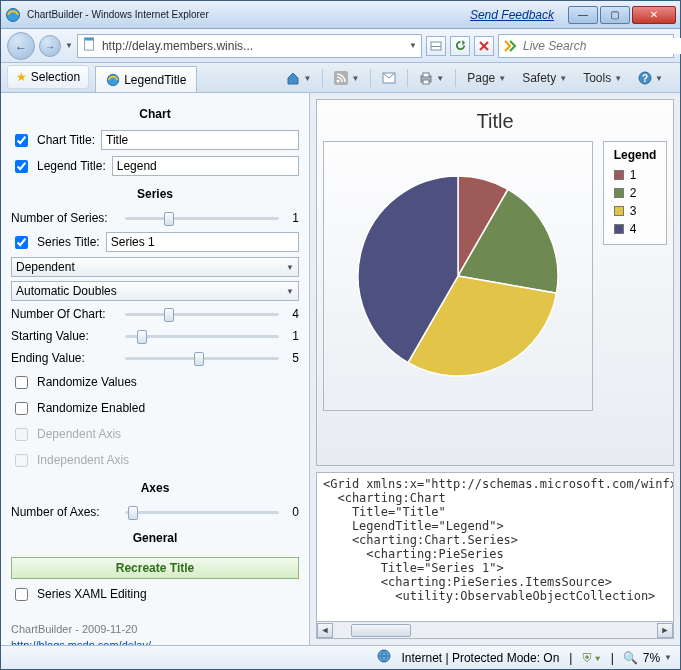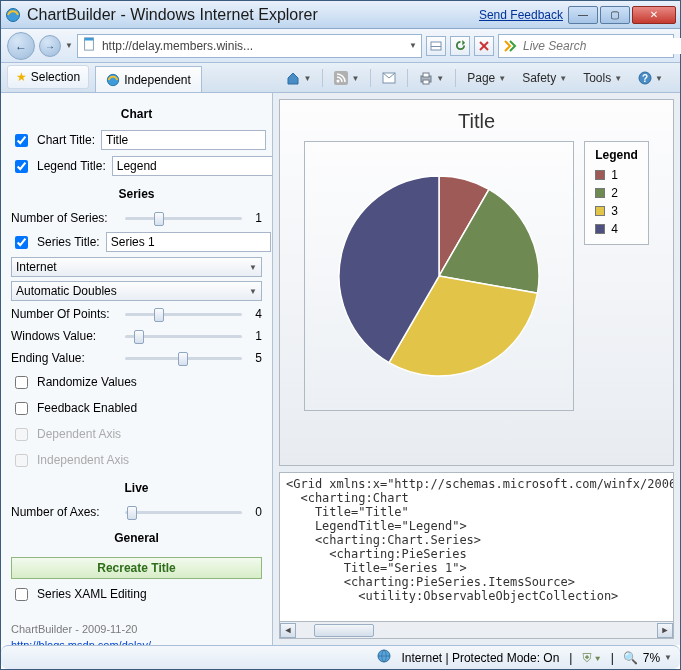--- a/index.html
+++ b/index.html
@@ -1,21 +1,21 @@
 <!DOCTYPE html>
 <html><head>
 <meta charset="utf-8">
 <style>
   * { box-sizing: border-box; }
   html, body { margin: 0; padding: 0; font-family: "Segoe UI", Tahoma, sans-serif; font-size: 12px; background: #fff; }
   .window { width: 681px; height: 670px; border: 1px solid #3b5c7d; background: #fff; display: flex; flex-direction: column; position: relative; }
   .titlebar { height: 28px; background: linear-gradient(to bottom, #e9f1fb 0%, #bfd6ef 100%); border-bottom: 1px solid #8aa8c8; display: flex; align-items: center; padding: 0 4px; }
   .titlebar .icon { width: 16px; height: 16px; margin-right: 6px; display: inline-flex; align-items: center; justify-content: center; }
-  .titlebar .title { flex: 1; color: #1a1a1a; font-size: 16px; }
-  .titlebar .feedback { color: #003399; text-decoration: underline; margin-right: 3px; }
+  .titlebar .title { flex: 1; color: #1a1a1a; font-size: 10px; }
+  .titlebar .feedback { color: #003399; text-decoration: underline; margin-right: 12px; font-style: italic; }
   .winbtns { display: flex; }
   .winbtn { width: 30px; height: 18px; margin-left: 2px; border: 1px solid #5a7ca0; border-radius: 2px; background: linear-gradient(to bottom, #cde1f7, #a6c4e6); display: flex; align-items: center; justify-content: center; font-size: 10px; color: #2b2b2b; }
   .winbtn.close { background: linear-gradient(to bottom, #e98984, #c53a2f); color: #fff; width: 44px; border-color: #8f2a22; }
 
   .navbar { height: 34px; background: linear-gradient(to bottom, #f2f6fc, #dbe8f6); border-bottom: 1px solid #a9bfd9; display: flex; align-items: center; padding: 3px 6px; gap: 4px; }
   .navbtn { width: 28px; height: 28px; border: 1px solid #8daac8; border-radius: 14px; background: radial-gradient(circle at 35% 30%, #d6e6f7, #9dbbdb); display: flex; align-items: center; justify-content: center; color: #2b4c72; font-weight: bold; }
   .navbtn.small { width: 22px; height: 22px; border-radius: 11px; font-size: 10px; }
   .addrbar { flex: 1; height: 24px; border: 1px solid #9ab5d2; background: #fff; display: flex; align-items: center; padding: 0 4px; gap: 4px; }
   .addrbar input { flex: 1; border: none; outline: none; font-size: 12px; color: #444; height: 100%; }
   .addr-icon { width: 20px; height: 20px; border: 1px solid #9ab5d2; background: linear-gradient(to bottom, #fdfdfd, #e7eef7); display: flex; align-items: center; justify-content: center; font-size: 11px; }
@@ -25,21 +25,21 @@
   .tabbar { height: 30px; background: linear-gradient(to bottom, #e8eff7, #d3e1ef); border-bottom: 1px solid #a9bfd9; display: flex; align-items: flex-end; padding: 0 6px; gap: 6px; }
   .favorites { display: flex; align-items: center; gap: 4px; padding: 3px 8px; border: 1px solid #cdd9e8; border-radius: 3px; background: linear-gradient(to bottom,#fbfdff,#eaf1f9); height: 24px; margin-bottom: 3px;}
   .star { color: #f2b200; }
   .tab { display: flex; align-items: center; gap: 4px; padding: 4px 10px; border: 1px solid #a9bfd9; border-bottom: none; background: linear-gradient(to bottom,#fdfdfd,#eef4fa); height: 26px; }
   .tool-strip { flex: 1; display: flex; justify-content: flex-end; align-items: center; gap: 2px; padding-right: 4px; margin-bottom: 3px;}
   .tbtn { height: 22px; padding: 0 6px; border: 1px solid transparent; display: flex; align-items: center; gap: 3px; font-size: 12px; color: #2b2b2b; }
   .dd { font-size: 8px; color: #555; }
   .sep { width:1px; height:18px; background:#b9c9da; margin:0 2px;}
 
   .content { flex: 1; display: flex; overflow: hidden; }
-  .sidebar { width: 272px; border-right: 1px solid #b0c2d6; background: #f6f9fc; padding: 8px 10px; overflow-y: auto; display: flex; flex-direction: column; gap: 4px; }
+  .sidebar { width: 309px; border-right: 1px solid #b0c2d6; background: #f6f9fc; padding: 8px 10px; overflow-y: auto; display: flex; flex-direction: column; gap: 4px; }
   .section-title { font-weight: bold; text-align: center; margin: 6px 0 4px; }
   .row { display: flex; align-items: center; gap: 6px; min-height: 22px; }
   .row label { flex: 0 0 auto; }
   .row input[type="text"] { flex: 1; border: 1px solid #a7b7c9; padding: 2px 4px; font-size: 12px; }
   .checkbox { width: 13px; height: 13px; }
   .select { width: 100%; border: 1px solid #a7b7c9; background: linear-gradient(to bottom,#fdfdfd,#e9eef4); padding: 2px 4px; font-size: 12px; height: 20px; display: flex; align-items: center; justify-content: space-between; }
   .slider-row { display: flex; align-items: center; gap: 6px; }
   .slider-row .lbl { width: 108px; }
   .slider { flex: 1; height: 18px; position: relative; }
   .slider .track { position:absolute; top:8px; left:0; right:0; height:3px; background:#cfd8e2; border-radius:2px; }
@@ -60,21 +60,21 @@
   .legend-item { display: flex; align-items: center; gap: 6px; font-size: 12px; line-height: 18px; }
   .swatch { width: 10px; height: 10px; border: 1px solid #777; }
 
   .codebox { height: 150px; border: 1px solid #b0b8c1; background: #fff; font-family: Consolas, monospace; font-size: 12px; padding: 4px 6px; overflow-x: auto; overflow-y: auto; white-space: pre; color: #333; position: relative; }
   .codebox-wrap { position: relative; }
   .hscroll { height: 17px; background: #ebeff4; border:1px solid #b0b8c1; border-top:none; display:flex; align-items:center; }
   .hscroll .bar { height:13px; width:60px; margin-left:18px; background:linear-gradient(to bottom,#f3f6fa,#d4deea); border:1px solid #9aaec4; border-radius:2px; }
   .hscroll .arrow { width:16px; height:15px; background:linear-gradient(to bottom,#f3f6fa,#d4deea); border:1px solid #9aaec4; display:flex; align-items:center; justify-content:center; font-size:9px; color:#4a4a4a;}
   .hscroll .spacer { flex:1; }
 
-  .statusbar { height: 24px; border-top: 1px solid #a9bfd9; background: linear-gradient(to bottom,#f4f8fc,#e2ebf5); display:flex; align-items:center; padding: 0 8px; gap: 10px; font-size: 12px; border-radius: 7px; }
+  .statusbar { height: 24px; border-top: 1px solid #a9bfd9; background: linear-gradient(to bottom,#f4f8fc,#e2ebf5); display:flex; align-items:center; padding: 0 8px; gap: 10px; font-size: 12px; }
   .statusbar .grow { flex: 1; }
   .zoom { display:flex; align-items:center; gap:4px; }
 </style>
 </head>
 <body>
 
 <div class="window">
 
   <div class="titlebar">
     <span class="icon">
@@ -140,21 +140,21 @@
   <div class="tabbar">
     <div class="favorites">
       <span class="star">★</span>
       <span>Selection</span>
     </div>
     <div class="tab">
       <svg width="14" height="14" viewBox="0 0 16 16">
           <circle cx="8" cy="8" r="6.5" fill="#3e9ad8" stroke="#1d6fa5"></circle>
           <path d="M3 8c2-5 8-5 10 0" fill="none" stroke="#f5c02a" stroke-width="2"></path>
         </svg>
-      <span>Independent</span>
+      <span>LegendTitle</span>
     </div>
     <div class="tool-strip">
       <div class="tbtn">
           <svg width="14" height="14" viewBox="0 0 14 14">
             <path d="M2 7l5-5 5 5v6H2z" fill="#4a8dc6" stroke="#2c6da1"></path>
           </svg>
           <span class="dd">▼</span>
         </div>
       <div class="sep"></div>
       <div class="tbtn">
@@ -228,69 +228,69 @@
             <div class="thumb" style="left:25%"></div>
           </div>
         <span class="slider-val">1</span>
       </div>
       <div class="row">
         <input type="checkbox" class="checkbox" checked="" style="">
         <label>Series Title:</label>
         <input type="text" value="Series 1" style="">
       </div>
       <div class="select">
-          <span>Internet</span>
+          <span>Dependent</span>
           <span class="dd">▼</span>
         </div>
       <div class="select">
           <span>Automatic Doubles</span>
           <span class="dd">▼</span>
         </div>
       <div class="slider-row">
-        <span class="lbl">Number Of Points:</span>
+        <span class="lbl">Number Of Chart:</span>
         <div class="slider">
             <div class="track"></div>
             <div class="thumb" style="left:25%"></div>
           </div>
         <span class="slider-val">4</span>
       </div>
       <div class="slider-row">
-        <span class="lbl">Windows Value:</span>
+        <span class="lbl">Starting Value:</span>
         <div class="slider">
             <div class="track"></div>
             <div class="thumb" style="left:8%"></div>
           </div>
         <span class="slider-val">1</span>
       </div>
       <div class="slider-row">
         <span class="lbl">Ending Value:</span>
         <div class="slider">
             <div class="track"></div>
             <div class="thumb" style="left:45%"></div>
           </div>
         <span class="slider-val">5</span>
       </div>
       <div class="row">
           <input type="checkbox" class="checkbox" style="">
           <span>Randomize Values</span>
         </div>
       <div class="row">
           <input type="checkbox" class="checkbox" style="">
-          <span>Feedback Enabled</span>
+          <span>Randomize Enabled</span>
         </div>
       <div class="row disabled">
           <input type="checkbox" class="checkbox" disabled="" style="">
           <span>Dependent Axis</span>
         </div>
       <div class="row disabled">
           <input type="checkbox" class="checkbox" disabled="" style="">
           <span>Independent Axis</span>
         </div>
 
-      <div class="section-title">Live</div>
+      <div class="section-title">Axes</div>
       <div class="slider-row">
         <span class="lbl">Number of Axes:</span>
         <div class="slider">
             <div class="track"></div>
             <div class="thumb" style="left:2%"></div>
           </div>
         <span class="slider-val">0</span>
       </div>
 
       <div class="section-title">General</div>

